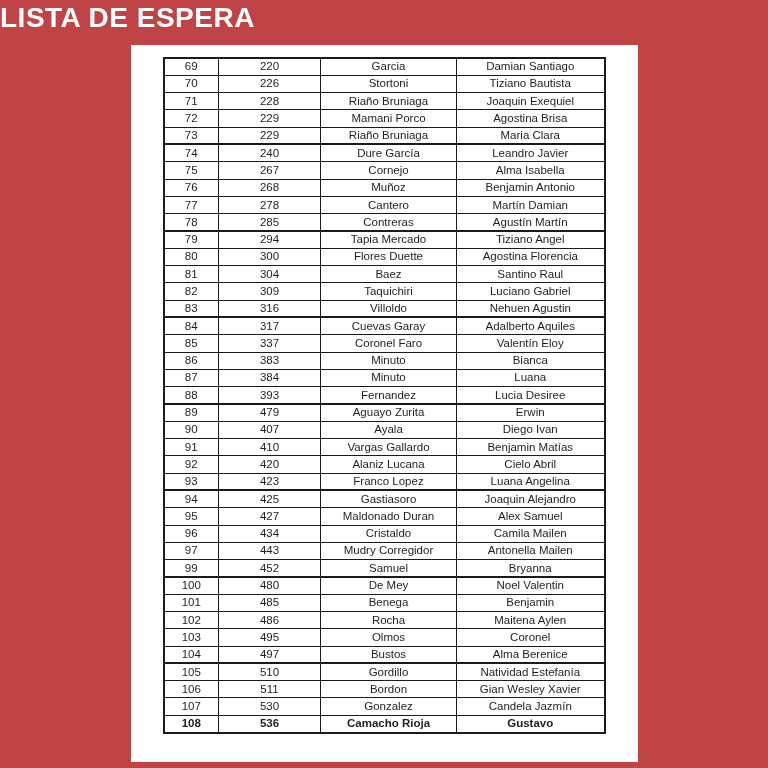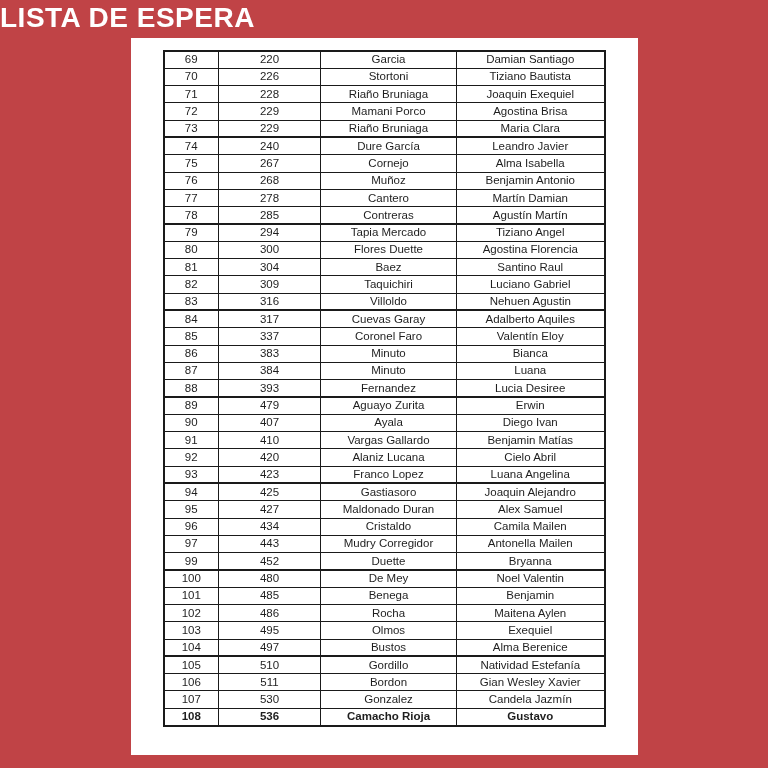--- a/index.html
+++ b/index.html
@@ -27,21 +27,21 @@
     color: var(--title-text);
     font-size: 28px;
     font-weight: bold;
     letter-spacing: 0.5px;
     line-height: 1;
     padding-bottom: 2px;
   }
   .panel {
     width: 507px;
     height: 717px;
-    margin: 0 auto;
+    margin: 7px auto;
     background: var(--panel);
     padding-top: 12px;
   }
   table {
     margin: 0 auto;
     width: 441px;
     table-layout: fixed;
     border-collapse: collapse;
     border: 2px solid var(--border);
   }
@@ -250,21 +250,21 @@
         </tr>
         <tr>
           <td>97</td>
           <td>443</td>
           <td>Mudry Corregidor</td>
           <td>Antonella Mailen</td>
         </tr>
         <tr>
           <td>99</td>
           <td>452</td>
-          <td>Duette</td>
+          <td>Samuel</td>
           <td>Bryanna</td>
         </tr>
         <tr>
           <td>100</td>
           <td>480</td>
           <td>De Mey</td>
           <td>Noel Valentin</td>
         </tr>
         <tr>
           <td>101</td>
@@ -275,21 +275,21 @@
         <tr>
           <td>102</td>
           <td>486</td>
           <td>Rocha</td>
           <td>Maitena Aylen</td>
         </tr>
         <tr>
           <td>103</td>
           <td>495</td>
           <td>Olmos</td>
-          <td>Exequiel</td>
+          <td>Coronel</td>
         </tr>
         <tr>
           <td>104</td>
           <td>497</td>
           <td>Bustos</td>
           <td>Alma Berenice</td>
         </tr>
         <tr>
           <td>105</td>
           <td>510</td>

